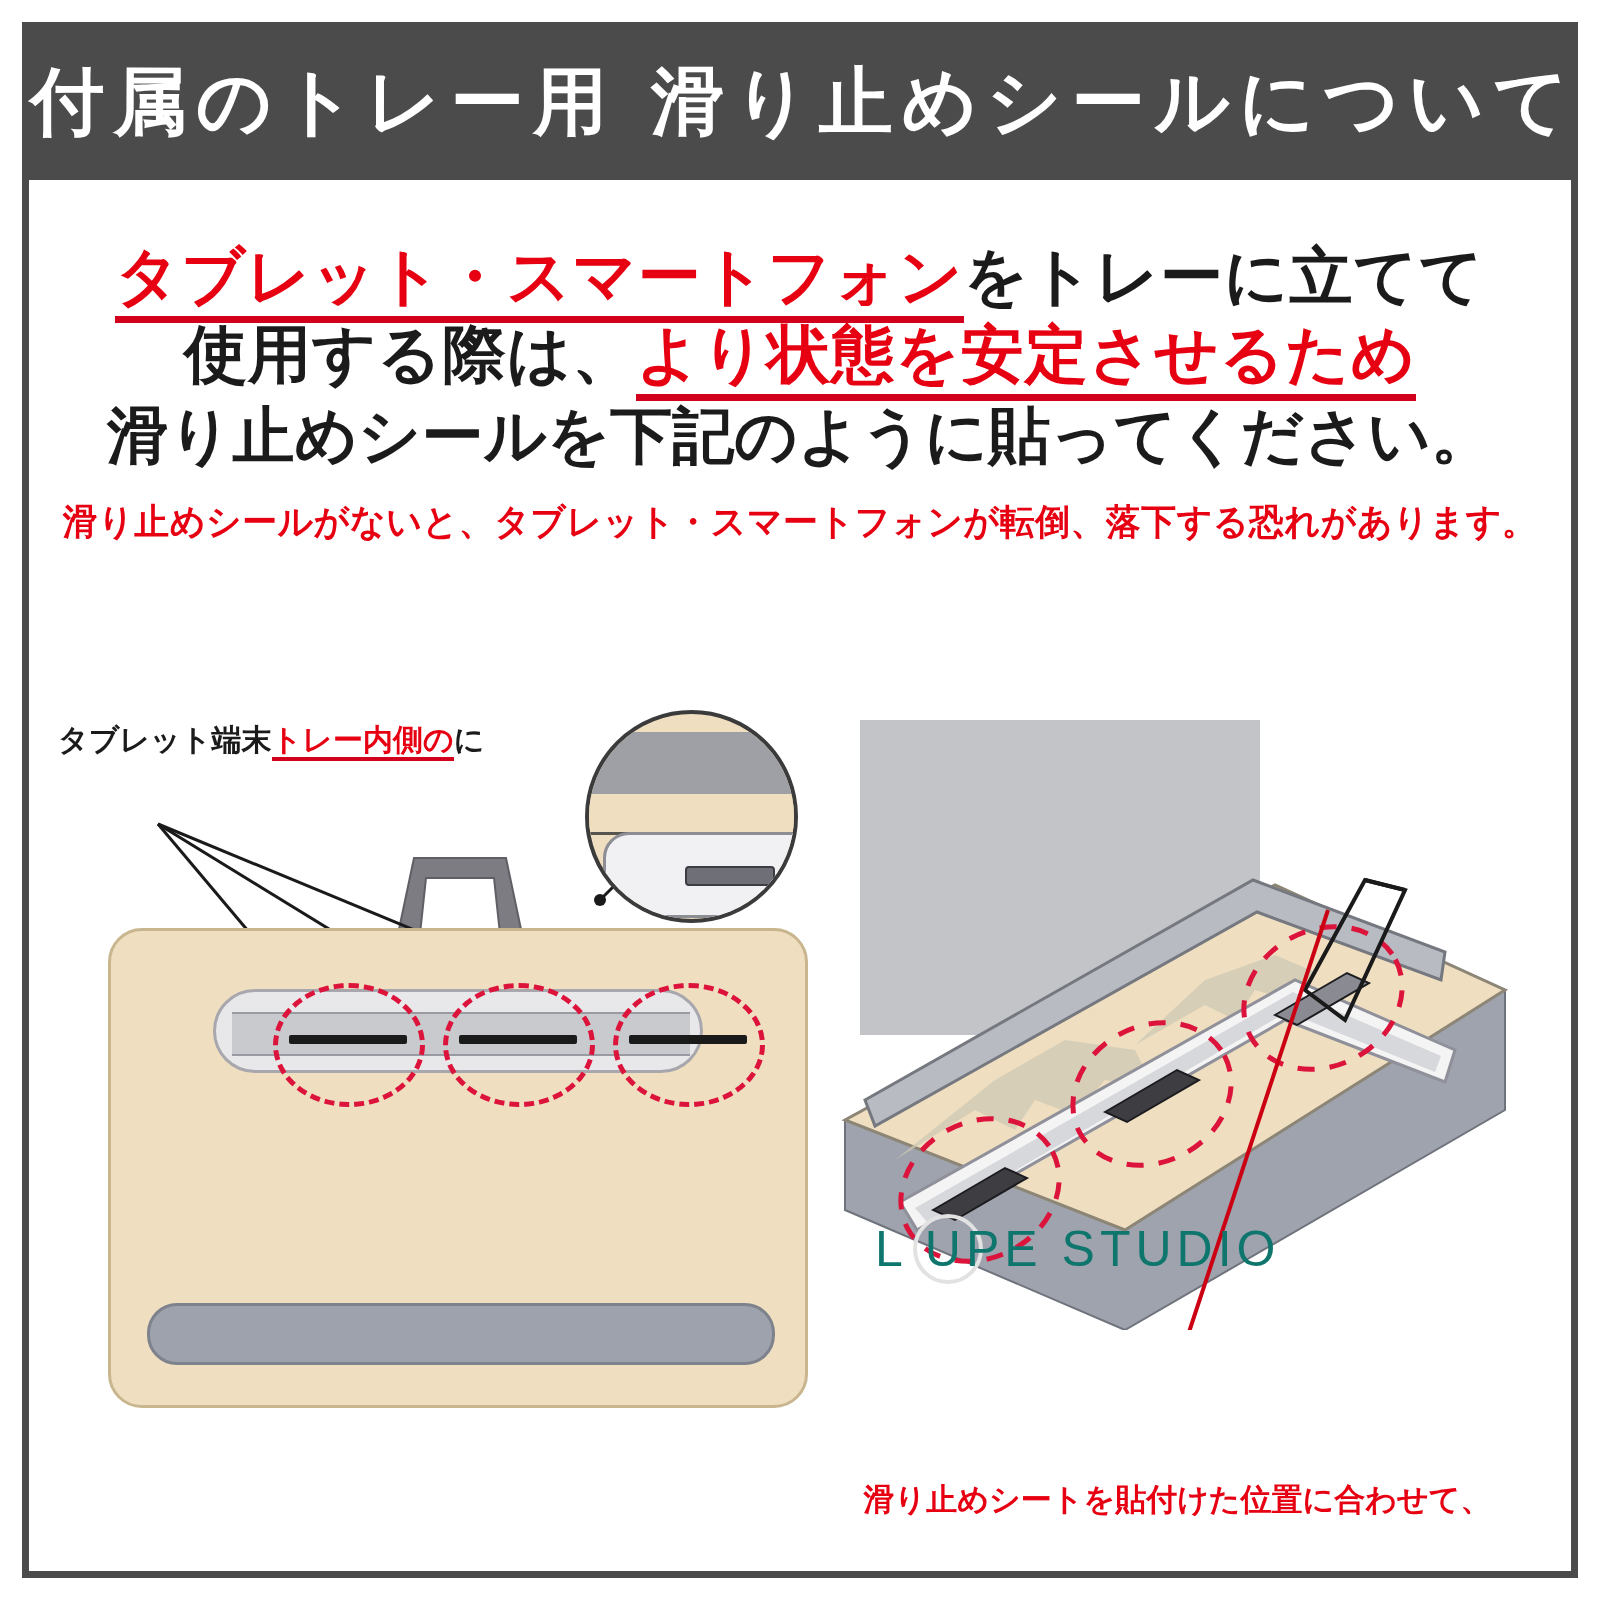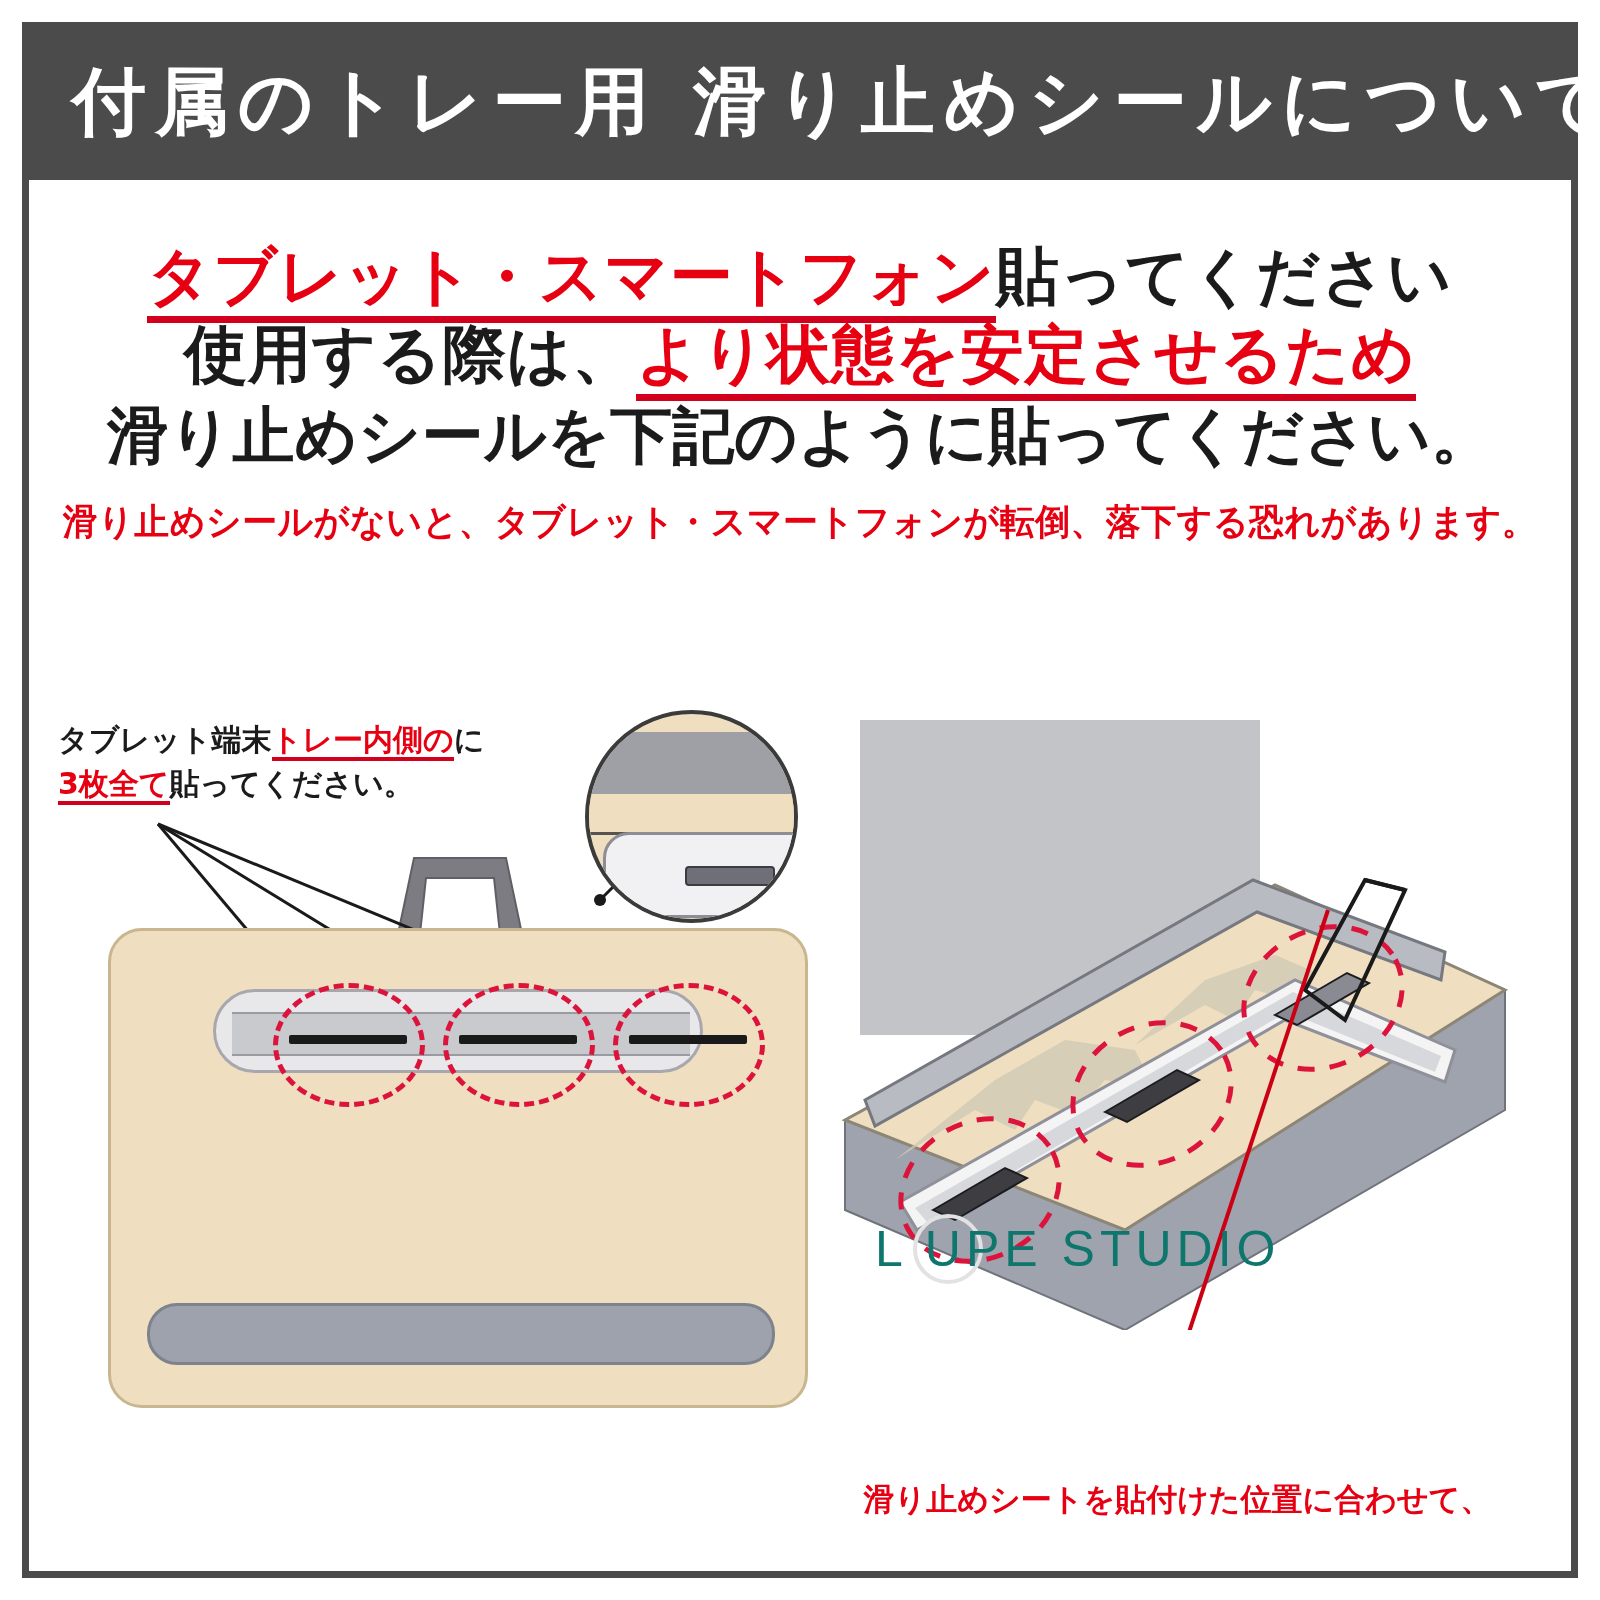--- a/index.html
+++ b/index.html
@@ -37,21 +37,21 @@
   .header-bar {
     position: absolute;
     left: 22px;
     top: 22px;
     width: 1556px;
     height: 158px;
     background: #4b4b4b;
     box-sizing: border-box;
     display: flex;
     align-items: center;
-    justify-content: flex-start;
+    justify-content: flex-end;
     padding-left: 50px;
     overflow: hidden;
   }
   .header-title {
     color: #ffffff;
     font-size: 74px;
     font-weight: bold;
     letter-spacing: 9px;
     white-space: nowrap;
     line-height: 1;
@@ -282,31 +282,30 @@
 
 <div id="page">
 
   <div class="frame"></div>
 
   <div class="header-bar">
     <div class="header-title">付属のトレー用 滑り止めシールについて</div>
   </div>
 
   <div class="body-text">
-    <div class="line l1"><span class="red-u">タブレット・スマートフォン</span><span>貼ってください</span></div>
+    <div class="line l1"><span class="red-u">タブレット・スマートフォン</span><span>をトレーに立てて</span></div>
     <div class="line l2"><span>使用する際は、</span><span class="red-u">より状態を安定させるため</span></div>
     <div class="line l3">滑り止めシールを下記のように貼ってください。</div>
     <div class="warn">滑り止めシールがないと、タブレット・スマートフォンが転倒、落下する恐れがあります。</div>
   </div>
 
   <div class="left-fig">
 
     <div class="note-left">
       <div><span>タブレット端末</span><span class="red-u2">トレー内側の</span><span>に</span></div>
-      <div><span class="red-u2">3枚全て</span><span>貼ってください。</span></div>
     </div>
 
     <svg class="handle" viewBox="0 0 180 86">
       <polygon points="28,86 44,10 136,10 152,86 130,86 124,30 56,30 50,86" fill="#7c7c82" stroke="#5f5f66" stroke-width="2"></polygon>
     </svg>
 
     <svg style="position:absolute;left:0;top:0;width:790px;height:740px;">
       <line x1="118" y1="124" x2="300" y2="340" stroke="#1a1a1a" stroke-width="3"></line>
       <line x1="118" y1="124" x2="470" y2="340" stroke="#1a1a1a" stroke-width="3"></line>
       <line x1="118" y1="124" x2="640" y2="340" stroke="#1a1a1a" stroke-width="3"></line>

